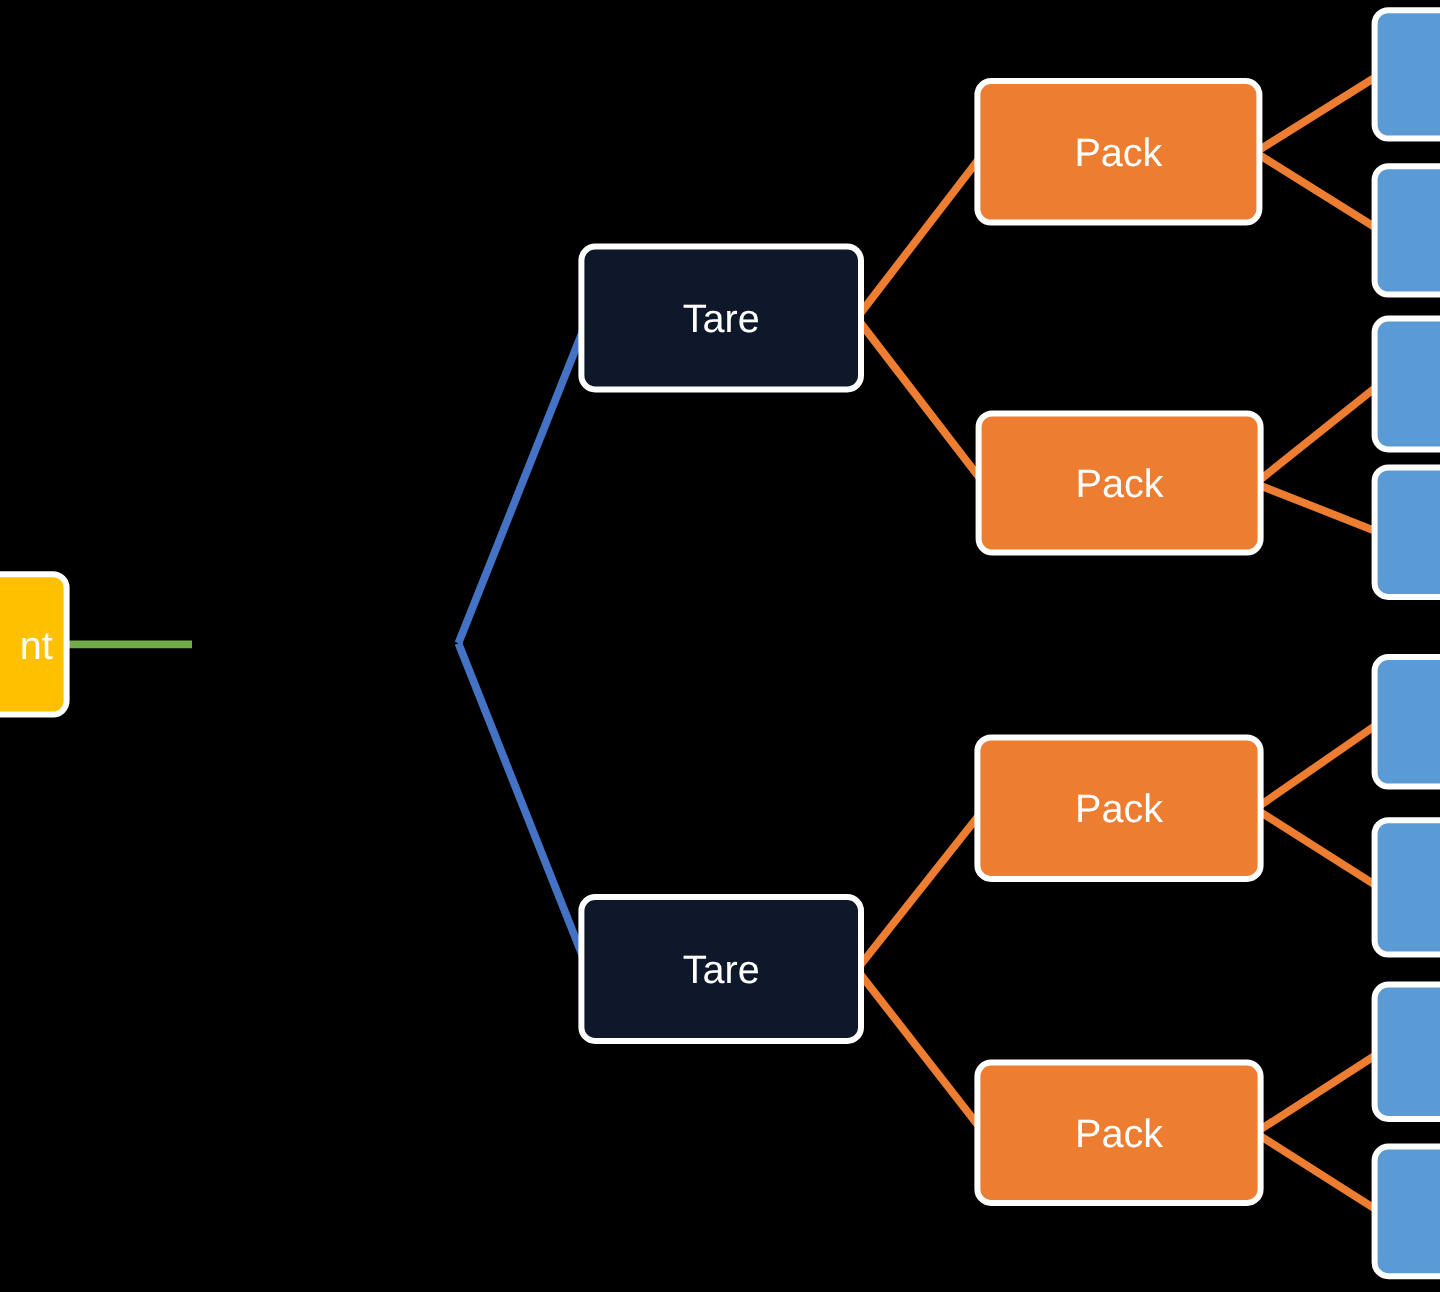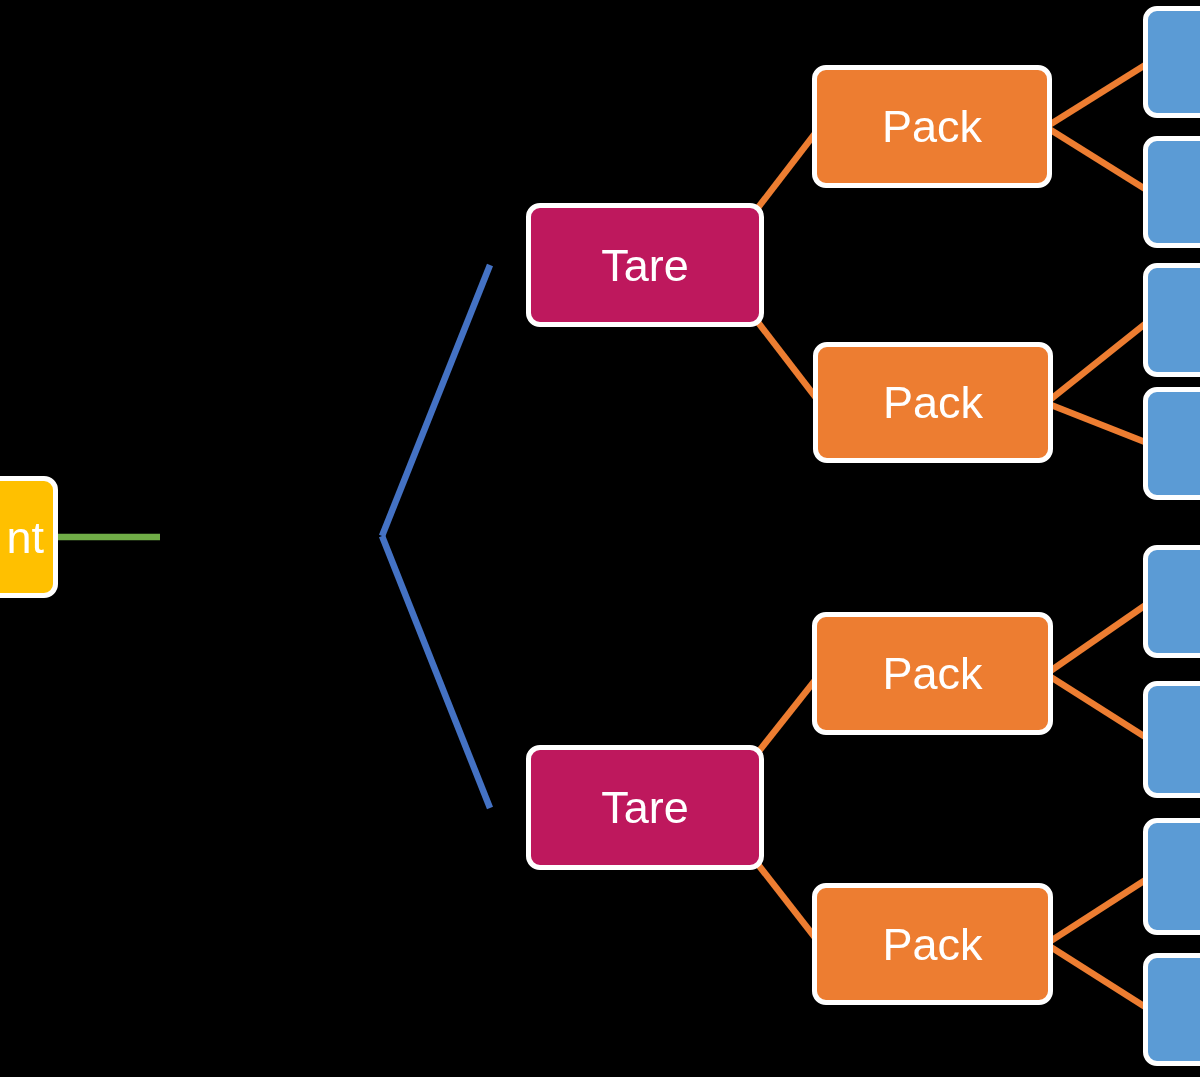--- a/index.html
+++ b/index.html
@@ -14,28 +14,28 @@
   line.edge{stroke-width:6.5;fill:none;}
   .node{
     position:absolute;
     box-sizing:border-box;
     border:5px solid #fff;
     border-radius:14px;
     display:flex;
     align-items:center;
     justify-content:center;
     color:#fff;
-    font-size:45px;
+    font-size:33px;
     line-height:1;
   }
   .node .label{white-space:nowrap;}
   
   .client{background:#FFC000;justify-content:flex-end;padding-right:9px;}
   .order {background:#70AD47;}
-  .tare  {background:#be185d;margin-left:44px;}
+  .tare  {background:#0f172a;}
   .pack  {background:#ED7D31;}
   .item  {background:#5B9BD5;left:1143px;width:122px;}
   
   #n-client{left:-182px;top:476px;width:240px;height:122px;}
   #n-order {left:152px;top:475px;width:236px;height:122px;}
   #n-tare1 {left:482px;top:203px;width:238px;height:124px;}
   #n-tare2 {left:482px;top:745px;width:238px;height:125px;}
   #n-pack1 {left:812px;top:65px; width:240px;height:123px;}
   #n-pack2 {left:813px;top:342px;width:240px;height:121px;}
   #n-pack3 {left:812px;top:612px;width:241px;height:123px;}

